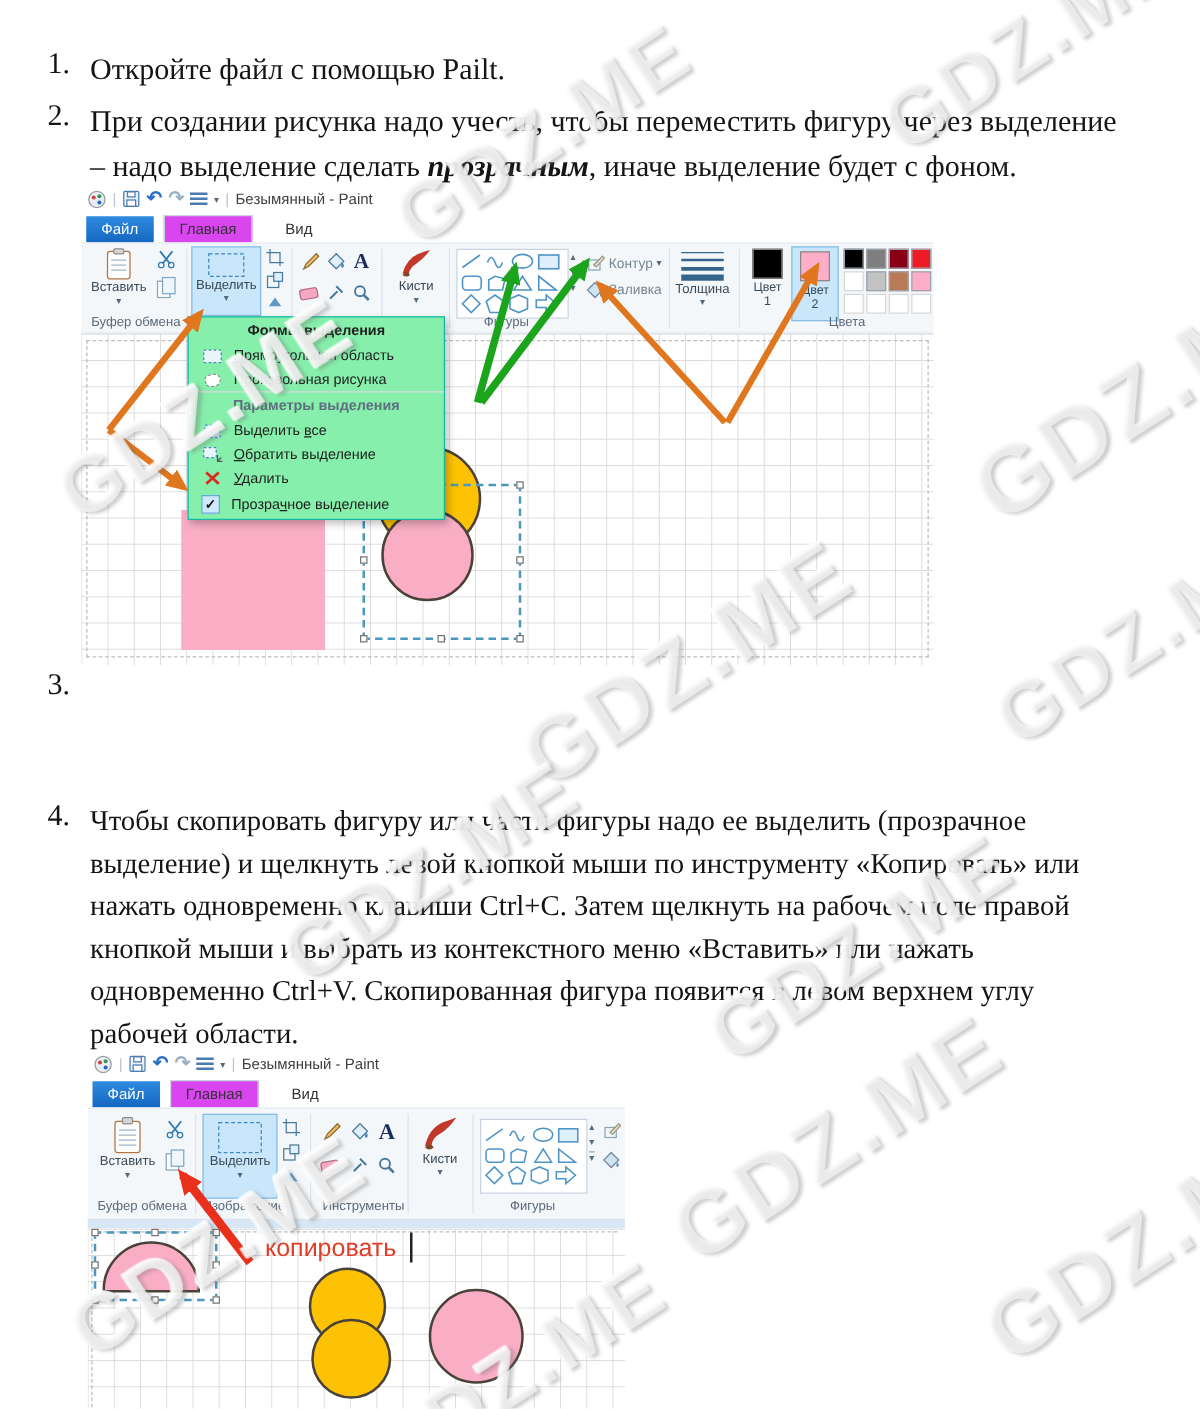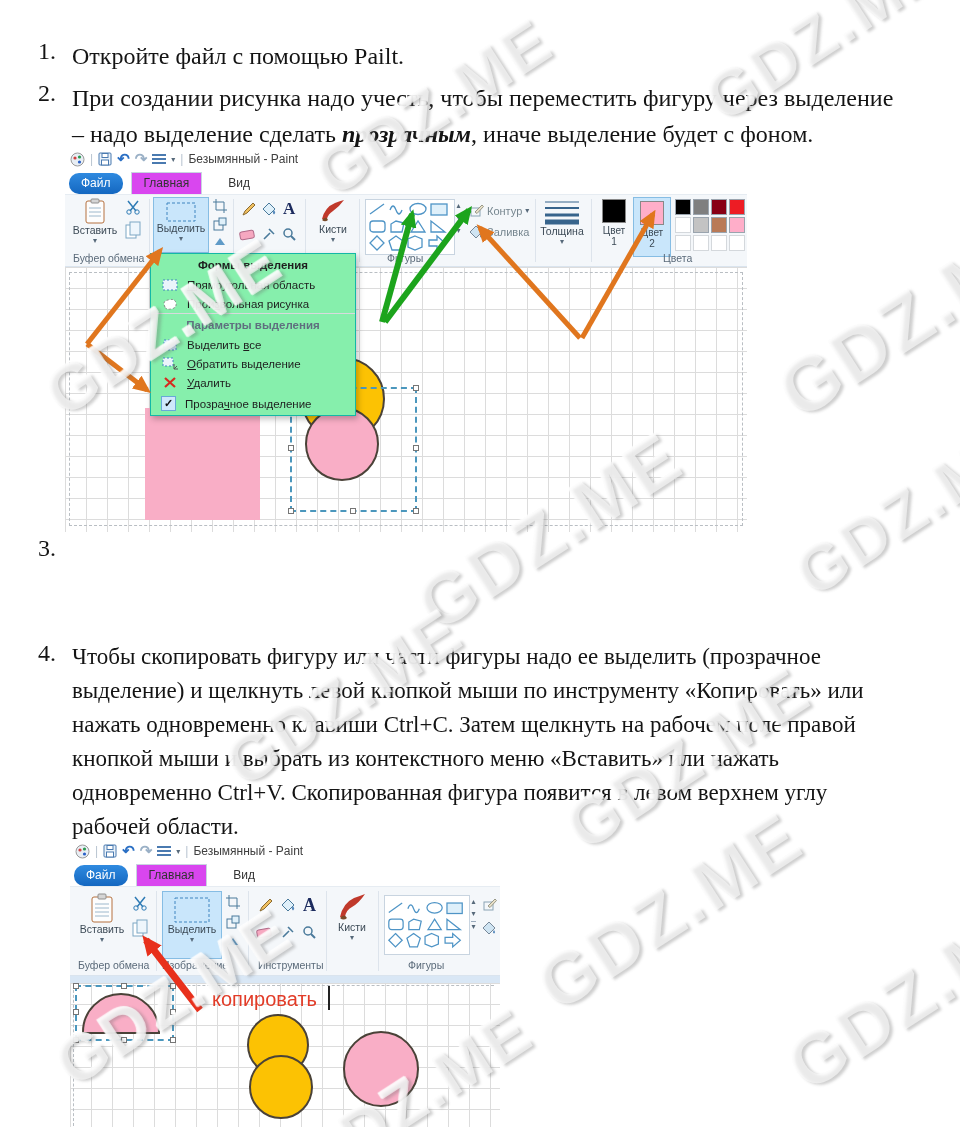--- a/index.html
+++ b/index.html
@@ -22,21 +22,21 @@
   .qat{position:absolute;left:0;top:0;right:0;height:22px;display:flex;align-items:center;gap:5px;padding-left:5px;}
   .qat .ttl{font-size:12px;color:#404040;margin-left:0;}
   .glyph-undo{color:#2a6fc4;font-size:15px;font-weight:bold;line-height:12px;}
   .glyph-redo{color:#9ab0c6;font-size:15px;font-weight:bold;line-height:12px;}
   .hamb{display:inline-block;width:14px;}
   .hamb i{display:block;height:2px;background:#4a7ab0;margin:2px 0;}
   .chev{color:#56697a;font-size:8px;}
   .pipe{color:#b8c4d0;font-size:12px;}
   .tabs{position:absolute;left:0;right:0;height:24px;display:flex;align-items:flex-end;}
   .tab{font-size:12px;padding:3px 12px 4px 12px;color:#333;}
-  .tab-file{background:linear-gradient(#2f8ae0,#1467c0);color:#fff;margin-left:4px;border-radius:10px;}
+  .tab-file{background:linear-gradient(#2f8ae0,#1467c0);color:#fff;margin-left:4px;}
   .tab-active{background:#d946ef;border:1px solid #c8d4e0;border-bottom:none;text-align:right;}
   .ribbon{position:absolute;left:0;right:0;background:#f4f7fa;border-top:1px solid #e6ecf2;border-bottom:2px solid #dae4ee;}
   .vsep{position:absolute;width:1px;background:#dde4ec;top:4px;bottom:4px;}
   .rlbl{position:absolute;font-size:10.5px;color:#5b6b7a;white-space:nowrap;}
   .bigbtn{position:absolute;display:flex;flex-direction:column;align-items:center;font-size:10.5px;color:#3c4a56;}
   .hl{background:#c9e6fb;border:1px solid #86bde4;}
   .swatchbox{position:absolute;display:flex;flex-direction:column;align-items:center;font-size:10px;color:#3c4a56;line-height:11px;}
   .csw{width:24px;height:24px;border:1px solid #888;box-sizing:border-box;margin-bottom:2px;}
   .palette{position:absolute;display:grid;grid-template-columns:repeat(8,16px);grid-gap:2px;}
   .sw{width:16px;height:16px;border:1px solid #9aa4ae;box-sizing:border-box;display:inline-block;}

